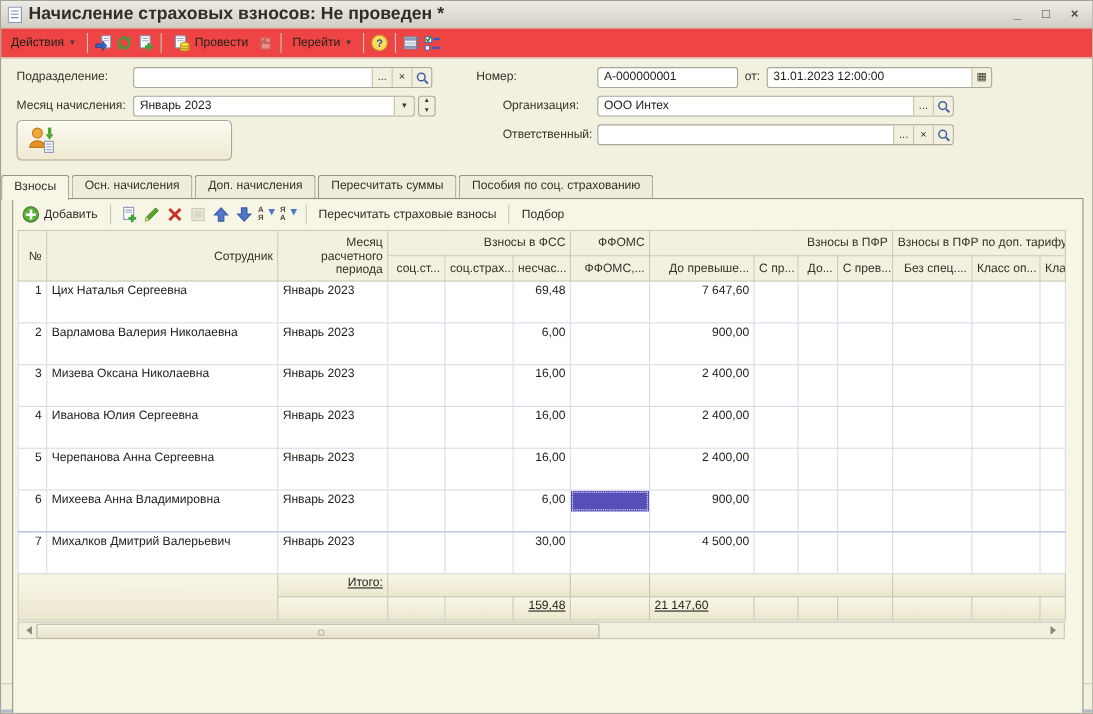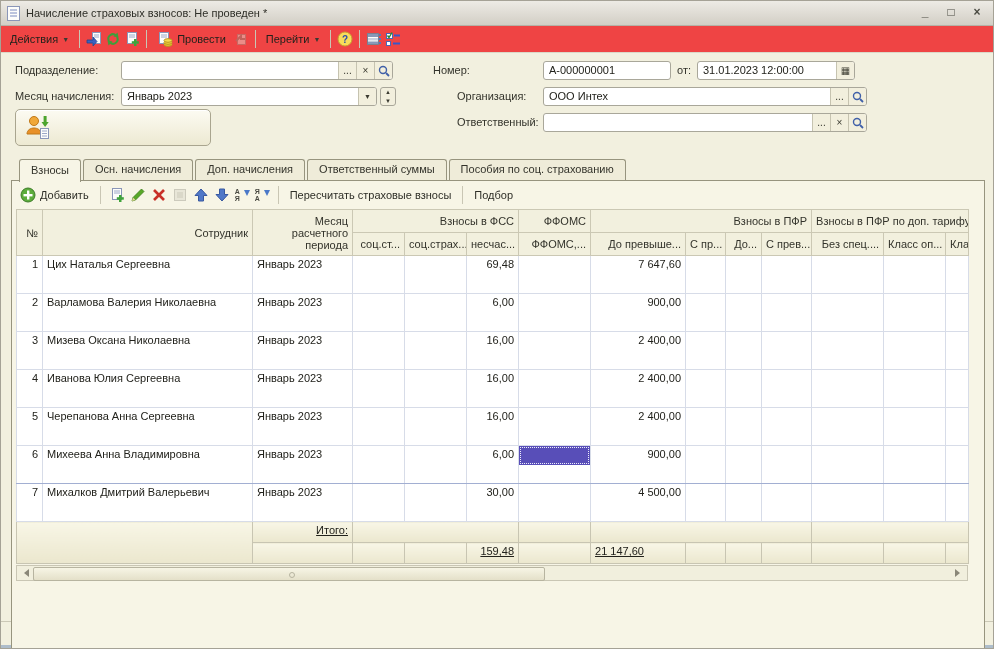--- a/index.html
+++ b/index.html
@@ -5,21 +5,21 @@
   html,body{margin:0;padding:0;background:#ffffff;}
   .window{
     position:relative;width:994px;height:649px;box-sizing:border-box;
     font-family:"Liberation Sans","DejaVu Sans",sans-serif;font-size:11px;color:#22221C;
     background:#F2F0DF;border:1px solid #A5A296;overflow:hidden;
   }
   
   .titlebar{position:absolute;top:0;left:0;right:0;height:25px;
     background:linear-gradient(#EDEBE5,#D2CEC5);border-bottom:1px solid #B5B1A6;
     display:flex;align-items:center;padding:0 6px;gap:6px;box-sizing:border-box;}
-  .titlebar .title{font-weight:normal;font-size:11px;color:#2E2E27;flex:1;
+  .titlebar .title{font-weight:bold;font-size:16px;color:#2E2E27;flex:1;
     white-space:nowrap;overflow:hidden;}
   .win-btn{width:20px;height:16px;line-height:15px;text-align:center;font-weight:bold;
     color:#4A4A42;font-size:12px;cursor:default;}
   
   .toolbar{position:absolute;top:25px;left:0;right:0;height:27px;background:#ef4444;
     border-bottom:1px solid #DBD8C8;display:flex;align-items:center;padding:0 5px;gap:3px;box-sizing:border-box;}
   .tb-item{display:flex;align-items:center;gap:4px;padding:2px 4px;border-radius:2px;white-space:nowrap;}
   .tb-sep{width:1px;height:18px;background:#C9C6B4;margin:0 3px;}
   .caret{font-size:7px;color:#3A3A32;line-height:1;}
   .icon16{width:16px;height:16px;display:inline-block;vertical-align:middle;}
@@ -33,21 +33,21 @@
     border-left:1px solid #C6C3B0;font-size:10px;color:#3A3A30;cursor:default;}
   .f-btn.small-glyph{font-size:7px;}
   .spinbox{position:absolute;width:16px;height:19px;border:1px solid #A9A79A;border-radius:3px;
     background:#F2EFDD;box-sizing:border-box;display:flex;flex-direction:column;}
   .spinbox span{flex:1;font-size:6px;line-height:8px;text-align:center;color:#3A3A30;}
   .fill-btn{position:absolute;left:14px;top:108px;width:196px;height:37px;
     border:1px solid #A9A58F;border-radius:5px;background:linear-gradient(#FCFBF2,#EDE9D2);
     box-shadow:inset 0 1px 0 #fff;display:flex;align-items:center;gap:8px;padding:0 9px;
     font-weight:bold;font-size:12px;color:#2E2E26;box-sizing:border-box;cursor:default;}
   
-  .tabstrip{position:absolute;left:18px;top:158px;height:24px;display:flex;gap:2px;z-index:3;}
+  .tabstrip{position:absolute;left:0;top:158px;height:24px;display:flex;gap:2px;z-index:3;}
   .tab{height:20px;line-height:19px;padding:0 11px;background:#EFECD9;border:1px solid #97947E;
     border-bottom:none;border-radius:3px 3px 0 0;white-space:nowrap;cursor:default;color:#33332B;}
   .tab.active{background:#F7F5E6;height:22px;line-height:21px;position:relative;top:0;}
   .tabpanel{position:absolute;left:10px;top:179px;width:974px;height:510px;box-sizing:border-box;
     border:1px solid #97947E;background:#F7F5E6;z-index:1;}
   
   .grid-toolbar{position:absolute;left:5px;top:3px;right:5px;height:22px;display:flex;
     align-items:center;gap:5px;white-space:nowrap;color:#2E2E27;}
   .gt-btn{display:flex;align-items:center;gap:4px;padding:1px 3px;cursor:default;}
   .sort-ico{width:15px;height:15px;position:relative;display:inline-block;}
@@ -219,21 +219,21 @@
     <div class="spinbox" style="left:379px;top:86px;">
       <span>▲</span>
       <span>▼</span>
     </div>
 
     <span class="lbl" style="left:432px;top:60px;">Номер:</span>
     <div class="field" style="left:542px;top:60px;width:128px;">
       <span class="val">А-000000001</span>
     </div>
     <span class="lbl" style="left:676px;top:60px;">от:</span>
-    <div class="field" style="left:696px;top:60px;width:158px;">
+    <div class="field" style="left:696px;top:60px;width:205px;">
       <span class="val">31.01.2023 12:00:00</span>
       <span class="f-btn">▦</span>
     </div>
 
     <span class="lbl" style="left:456px;top:86px;">Организация:</span>
     <div class="field" style="left:542px;top:86px;width:324px;">
       <span class="val">ООО Интех</span>
       <span class="f-btn">...</span>
       <span class="f-btn">
         <svg width="12" height="12">
@@ -269,21 +269,21 @@
             <line x1="17" y1="23" x2="22" y2="23" stroke="#9CA8C8"></line>
           </svg>
       </span>
     </div>
   </div>
 
   <div class="tabstrip">
     <span class="tab active">Взносы</span>
     <span class="tab">Осн. начисления</span>
     <span class="tab">Доп. начисления</span>
-    <span class="tab">Ответственный суммы</span>
+    <span class="tab">Пересчитать суммы</span>
     <span class="tab">Пособия по соц. страхованию</span>
   </div>
 
   <div class="tabpanel">
 
     <div class="grid-toolbar">
       <span class="gt-btn">
         <span class="icon16">
           <svg width="16" height="16">
               <circle cx="8" cy="8" r="7" fill="#5CAC3C" stroke="#3C7C28"></circle>

